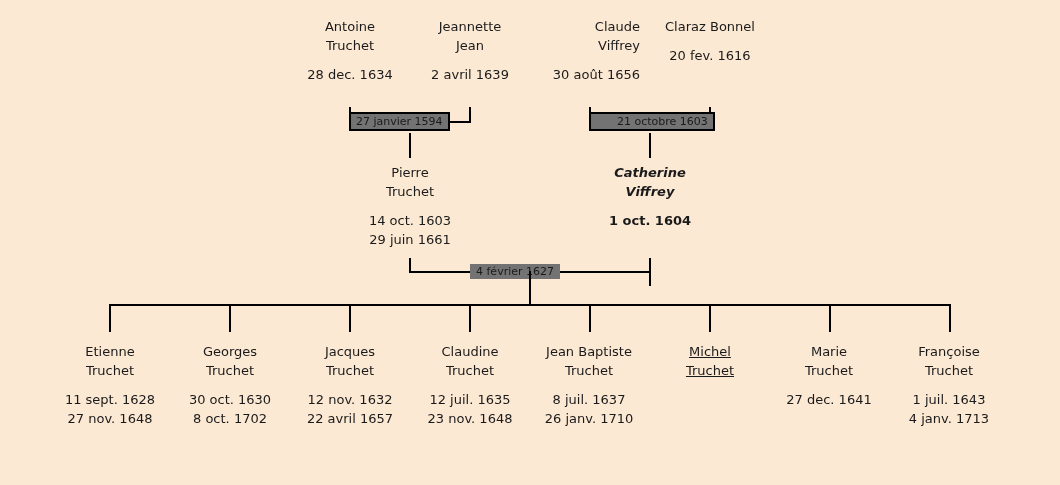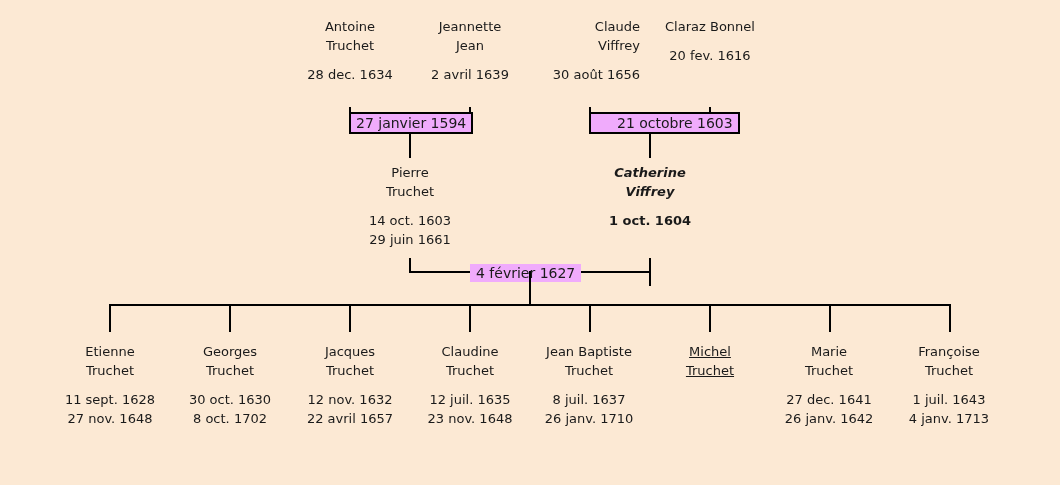--- a/index.html
+++ b/index.html
@@ -44,23 +44,23 @@
     font-style: normal;
   }
   .line {
     position: absolute;
     background: #000;
   }
   .hline { height: 2px; }
   .vline { width: 2px; }
   .marriage {
     position: absolute;
-    font-size: 14px;
+    font-size: 11px;
     white-space: nowrap;
-    background: #f0abfc;
+    background: #737373;
     padding: 1px 5px;
   }
   .boxed {
     border: 2px solid #000;
   }
   .plain {
     padding: 1px 6px;
   }
 </style>
 </head>
@@ -169,21 +169,20 @@
 
   <div class="node" style="left:650px; top:343px; width:120px;text-decoration:underline;">
     <span class="name">Michel</span>
     <span class="name">Truchet</span>
   </div>
 
   <div class="node" style="left:769px; top:343px; width:120px;">
     <span class="name">Marie</span>
     <span class="name">Truchet</span>
     <span class="dates">27 dec. 1641</span>
-    <span class="d">26 janv. 1642</span>
   </div>
 
   <div class="node" style="left:889px; top:343px; width:120px;">
     <span class="name">Françoise</span>
     <span class="name">Truchet</span>
     <span class="dates">1 juil. 1643</span>
     <span class="d">4 janv. 1713</span>
   </div>
 
 </div>

